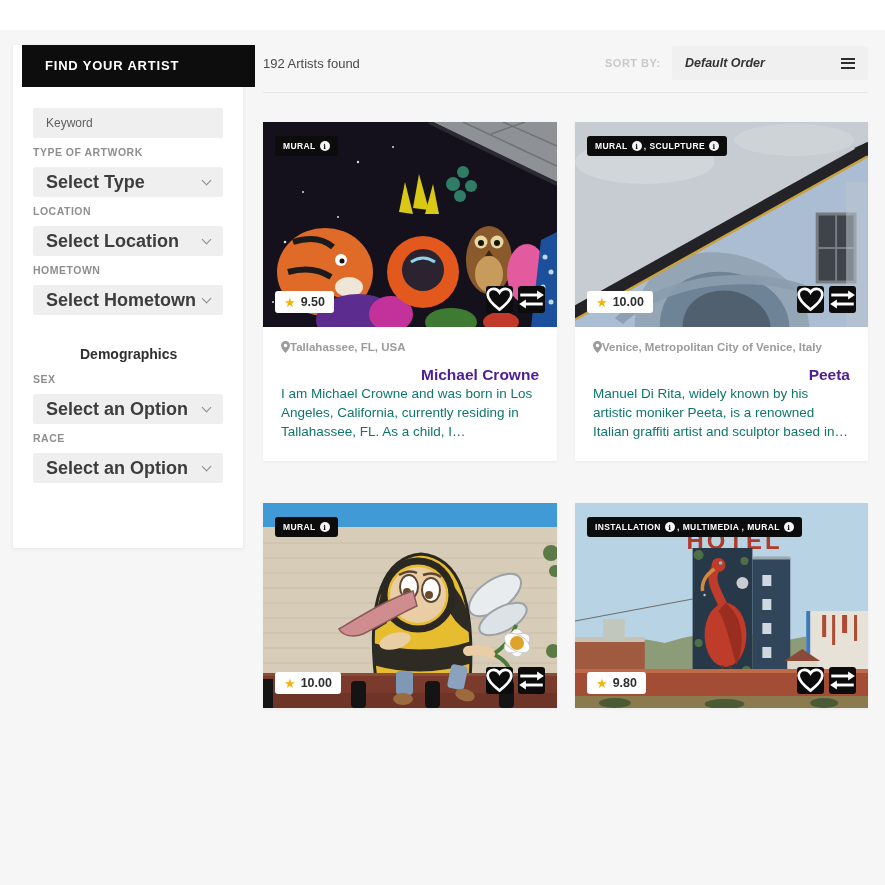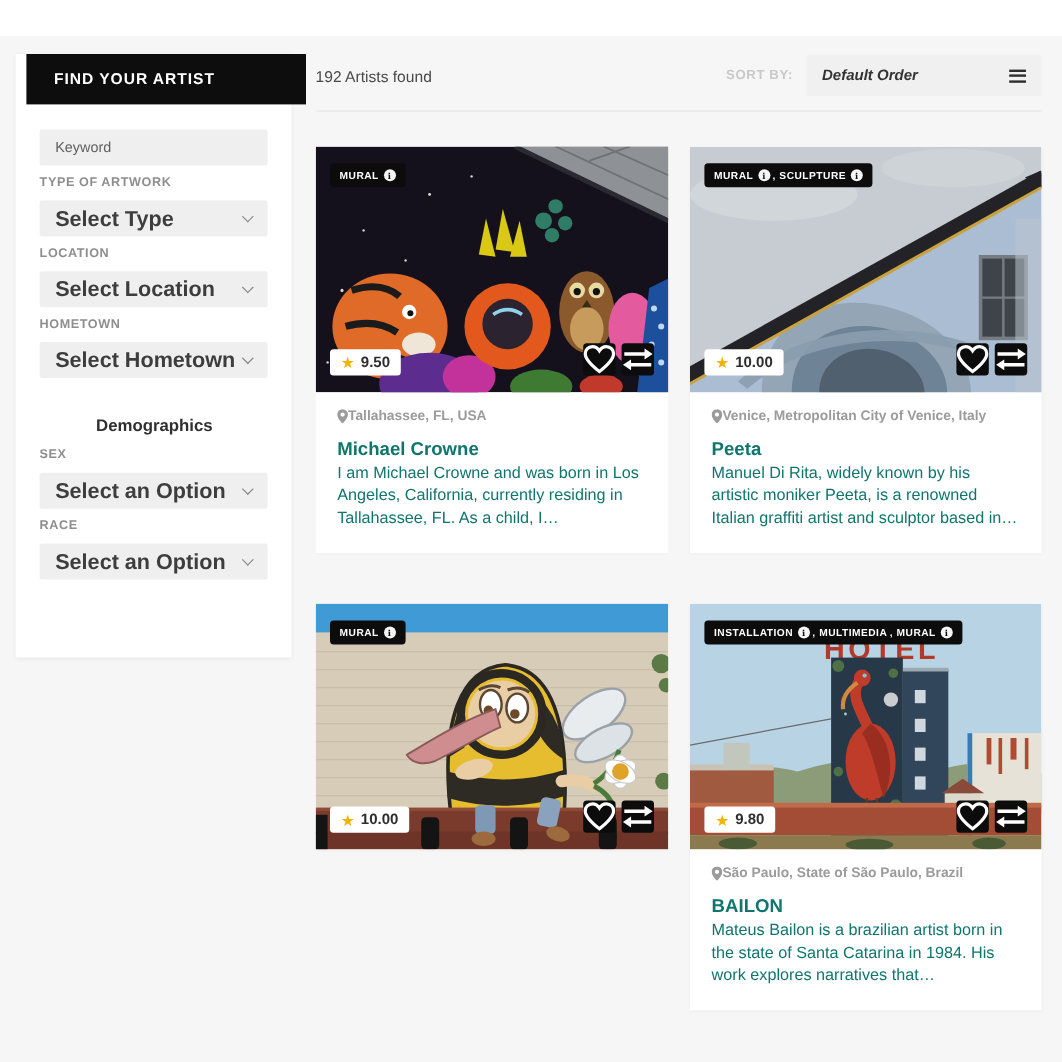--- a/index.html
+++ b/index.html
@@ -56,21 +56,21 @@
   .badge .comma{margin:0 3px 0 2px;}
   .rating{position:absolute;left:12px;bottom:14px;background:#ffffff;border-radius:3px;
           padding:4px 9px;display:flex;align-items:center;gap:5px;}
   .rating .star{color:#f5b301;font-size:13px;line-height:1;}
   .rating .num{font-size:12.5px;font-weight:bold;color:#2e2e2e;}
   .actions{position:absolute;right:12px;bottom:14px;display:flex;gap:5px;}
   .act-btn{width:27px;height:27px;background:#0c0c0c;border-radius:3px;display:flex;
            align-items:center;justify-content:center;cursor:pointer;}
   .card-info{padding:14px 18px 20px 18px;}
   .loc{display:flex;align-items:flex-start;gap:0;font-size:11.5px;color:#9b9b9b;font-weight:bold;}
-  .artist-name{margin-top:13px;font-size:15.5px;font-weight:bold;color:#0f766e;cursor:pointer;}
+  .artist-name{margin-top:13px;font-size:15.5px;font-weight:bold;color:#4c1d95;cursor:pointer;text-align:right;}
   .desc{font-size:13.5px;color:#0f766e;line-height:19px;}
 </style>
 </head>
 <body>
 
 <div id="app">
   <div id="bg"></div>
 
   <aside class="sidebar">
     <div class="sidebar-header">FIND YOUR ARTIST</div>
@@ -452,24 +452,14 @@
         <div class="act-btn">
           <svg width="15" height="13" viewBox="0 0 24 20">
             <line x1="2" y1="6" x2="18" y2="6" stroke="#fff" stroke-width="2.6"></line>
               <polygon points="17,2 23,6 17,10" fill="#fff"></polygon>
             <line x1="6" y1="14" x2="22" y2="14" stroke="#fff" stroke-width="2.6"></line>
               <polygon points="7,10 1,14 7,18" fill="#fff"></polygon>
           </svg>
         </div>
       </div>
     </div>
-    <div class="card-info">
-      <div class="loc">
-        <svg width="9" height="12" viewBox="0 0 12 16">
-          <path d="M6 0 C2.7 0 0 2.7 0 6 C0 10.5 6 16 6 16 C6 16 12 10.5 12 6 C12 2.7 9.3 0 6 0 Z M6 8.4 A2.4 2.4 0 1 1 6 3.6 A2.4 2.4 0 0 1 6 8.4 Z" fill="#9b9b9b"></path>
-        </svg>
-        <span>São Paulo, State of São Paulo, Brazil</span>
-      </div>
-      <div class="artist-name">BAILON</div>
-      <div class="desc">Mateus Bailon is a brazilian artist born in the state of Santa Catarina in 1984. His work explores narratives that…</div>
-    </div>
   </article>
 </div>
 
 </body></html>

